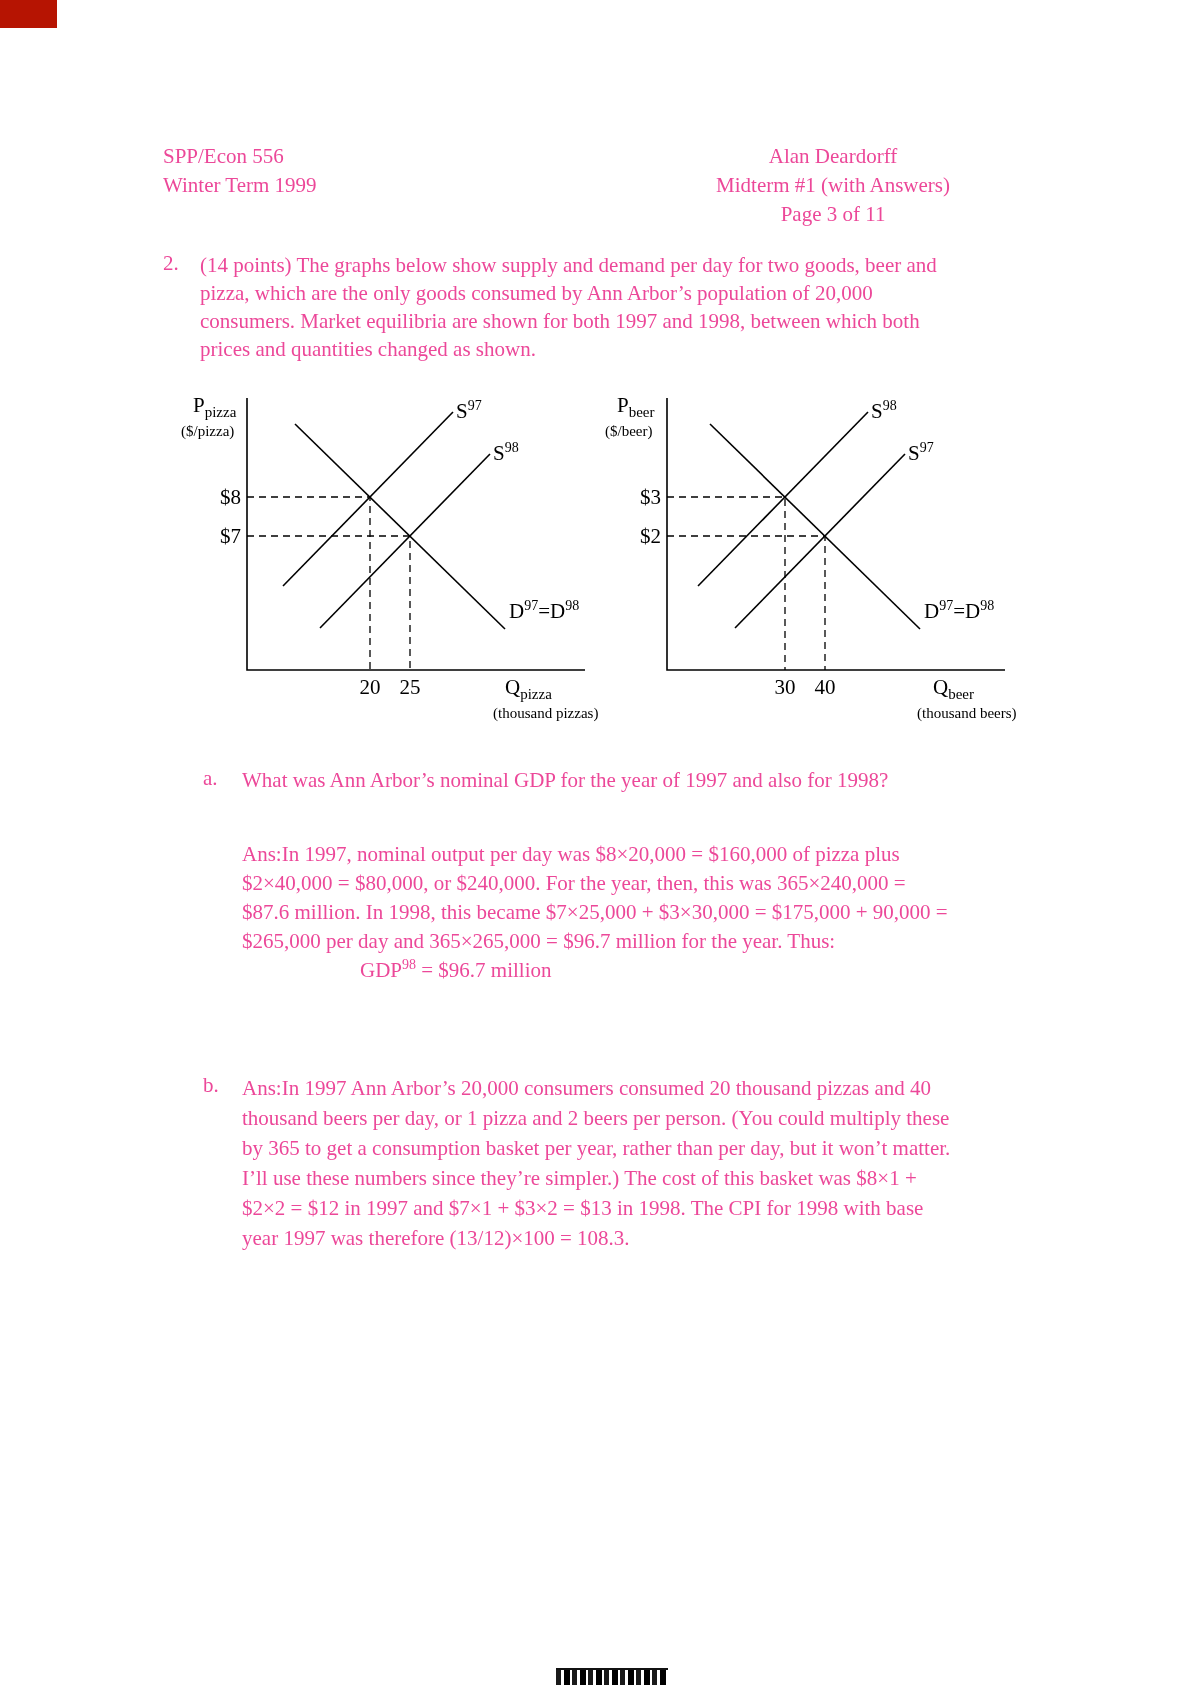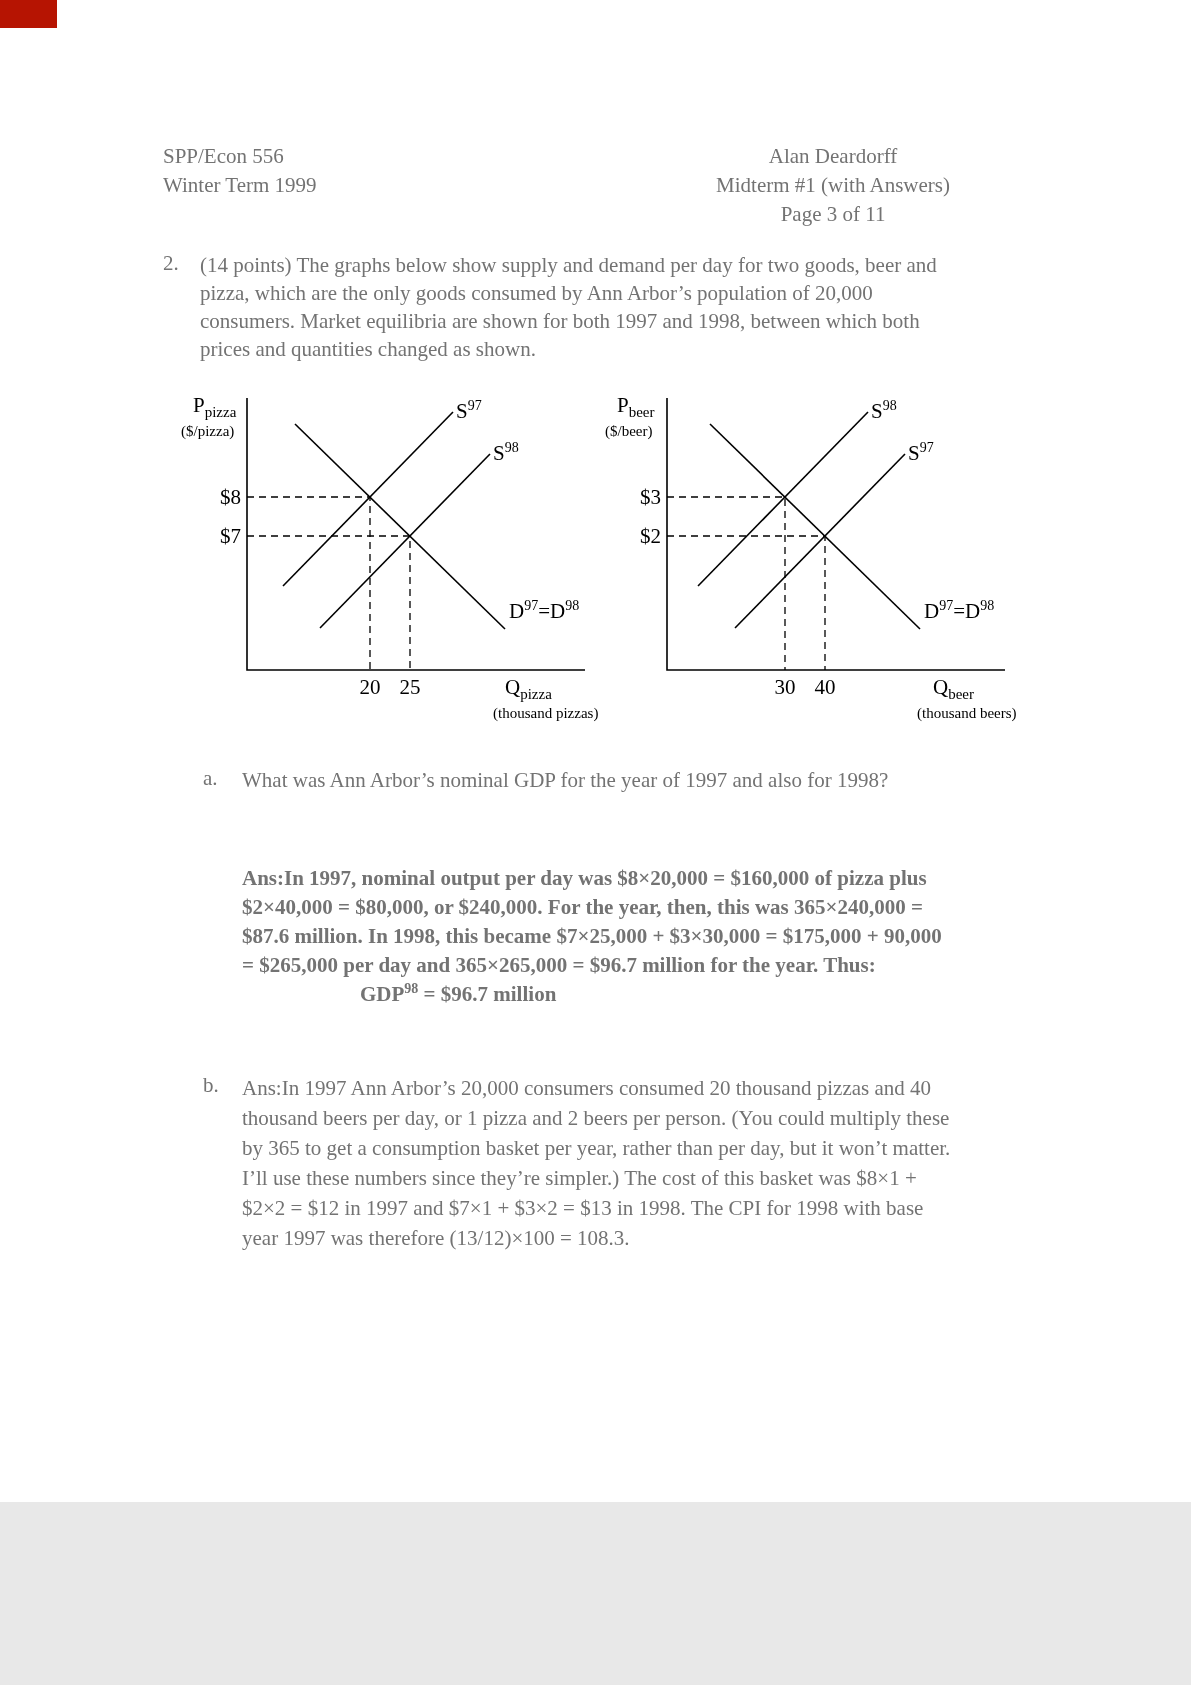--- a/index.html
+++ b/index.html
@@ -1,20 +1,20 @@
 <!DOCTYPE html>
 <html><head>
 <meta charset="utf-8">
 <style>
   html,body{margin:0;padding:0;background:#e8e8e8;}
   .page{
     position:relative;
-    width:1191px;height:1502px;
+    width:1191px;height:1685px;
     background:#ffffff;
-    color:#737373;
+    color:#ec4899;
     font-family:"Liberation Serif", serif;
     font-size:21px;
     overflow:hidden;
     margin:0 auto;
   }
   .abs{position:absolute;}
   .header-left{left:163px;top:142px;line-height:29px;}
   .header-right{right:241px;top:142px;line-height:29px;text-align:center;}
   .question2{left:163px;top:251px;width:790px;display:flex;}
   .qnum{width:37px;flex:0 0 37px;}
@@ -22,21 +22,21 @@
   .corner-mark{left:0;top:0;width:57px;height:28px;background:#b61402;}
   .graph{position:absolute;width:440px;height:340px;}
   .graph-pizza{left:165px;top:388px;}
   .graph-beer{left:585px;top:388px;}
   svg text{font-family:"Liberation Serif", serif;fill:#000;stroke:none;}
   .t21{font-size:21px;}
   .t15{font-size:15px;}
   .t14{font-size:14px;}
   .part{display:flex;}
   .part-a-q{left:203px;top:766px;width:760px;}
-  .part-a-ans{left:242px;top:864px;width:712px;line-height:29px;font-weight:bold;}
+  .part-a-ans{left:242px;top:840px;width:712px;line-height:29px;}
   .part-b{left:203px;top:1073px;width:760px;}
   .plabel{width:39px;flex:0 0 39px;}
   .pbody{flex:1 1 auto;line-height:29px;}
   .part-b .pbody{line-height:30px;}
   .gdp-line{margin-left:118px;line-height:29px;}
   sup{font-size:14px;line-height:0;}
   p{margin:0;}
   .bottom-artifact{
     left:556px;top:1668px;width:112px;height:17px;
     background:

